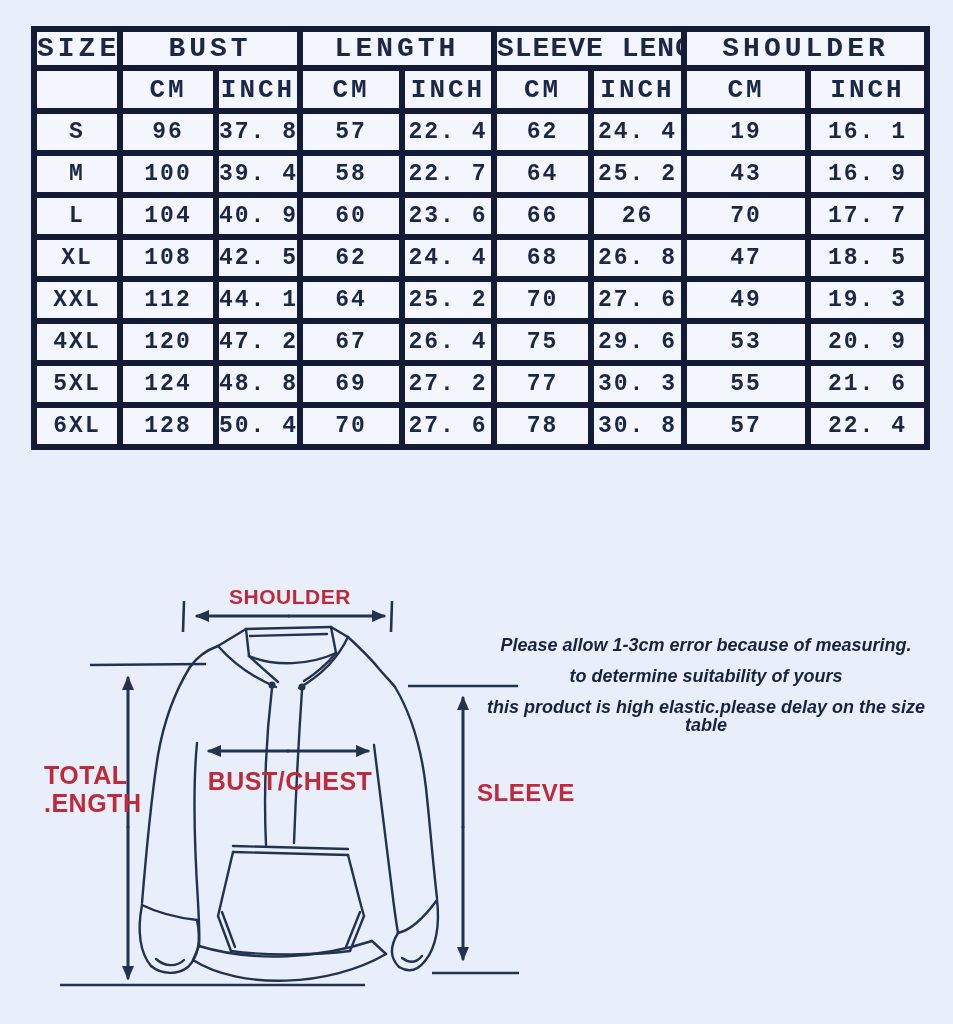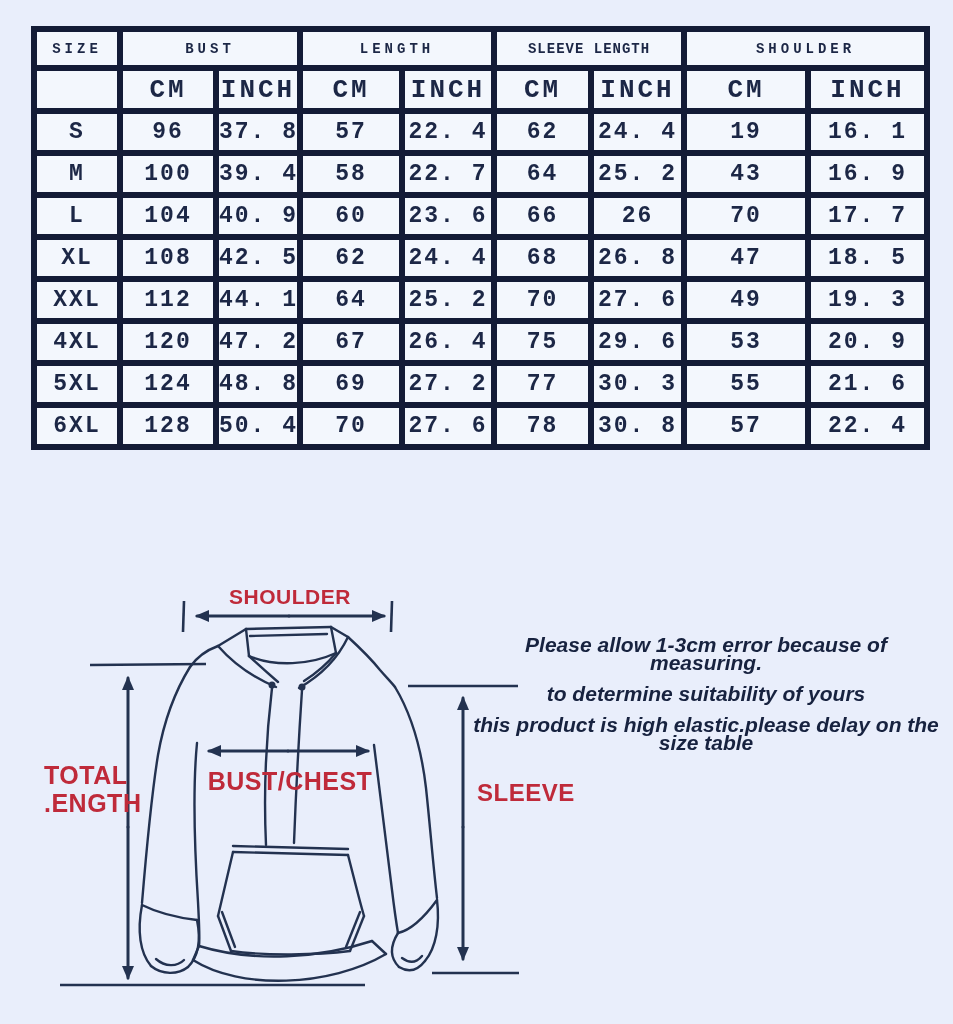--- a/index.html
+++ b/index.html
@@ -14,35 +14,35 @@
     border-collapse:collapse;table-layout:fixed;
     background:#131b36;
     font-family:"Liberation Mono","DejaVu Sans Mono",monospace;
     font-weight:bold;color:#1c2746;
   }
   .size-table th,.size-table td{
     border:6px solid #131b36;background:#f3f7fd;
     text-align:center;vertical-align:middle;padding:0;
     white-space:nowrap;overflow:hidden;
   }
-  .size-table thead tr.groups th{height:33px;font-size:14px;letter-spacing:4px;}
+  .size-table thead tr.groups th{height:33px;font-size:28px;letter-spacing:4px;}
   .size-table thead tr.groups th.tight{letter-spacing:1px;margin-top:16px;}
   .size-table thead tr.units th{height:37px;font-size:26px;letter-spacing:3px;}
   .size-table tbody th,.size-table tbody td{height:36px;font-size:23px;letter-spacing:2px;}
   
   .diagram{position:absolute;left:0;top:540px;width:953px;height:484px;}
   .art{stroke:#233250;stroke-width:2.4;fill:none;stroke-linecap:round;stroke-linejoin:round;}
   .arrow{stroke:#233250;stroke-width:3;fill:none;stroke-linecap:round;}
   .tick{stroke:#233250;stroke-width:2.6;}
   .dlabel{fill:#bf2a3a;font-family:"Liberation Sans",sans-serif;font-weight:bold;letter-spacing:0.5px;}
   
   .notes{
     position:absolute;left:468px;top:636px;width:476px;
     text-align:center;color:#17223f;
-    font-style:italic;font-weight:bold;font-size:21px;
+    font-style:italic;font-weight:bold;font-size:18px;
   }
   .notes p{margin:0 0 13px 0;line-height:18px;}
 </style>
 </head>
 <body>
 
 <table class="size-table">
   <colgroup>
     <col style="width:86px">
       <col style="width:96px">

